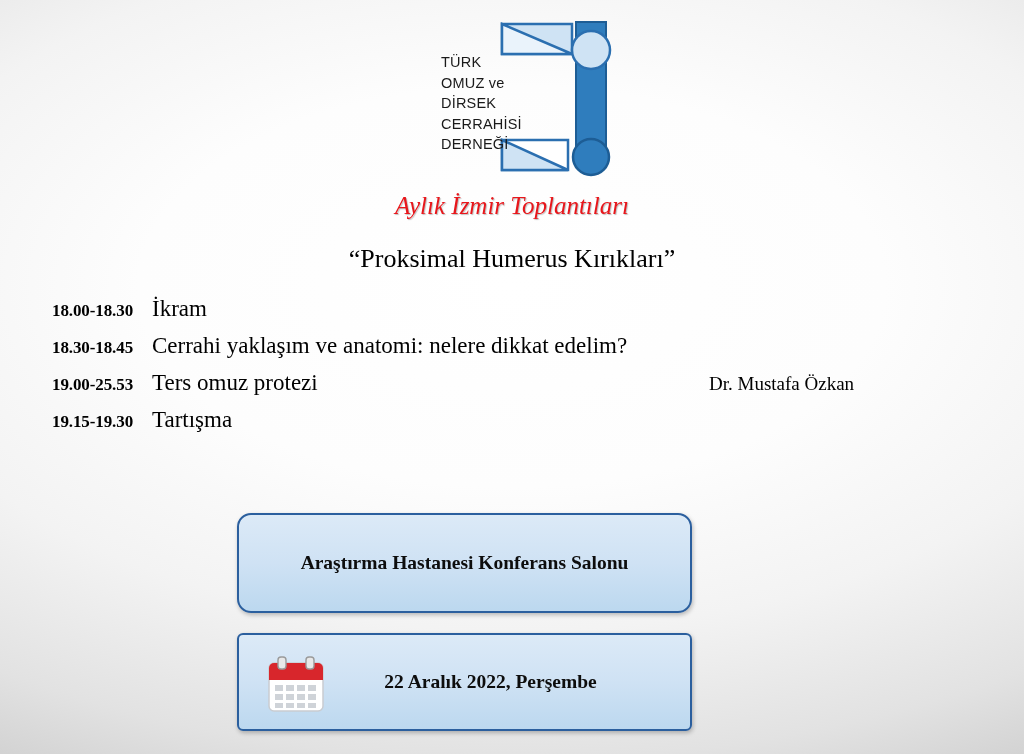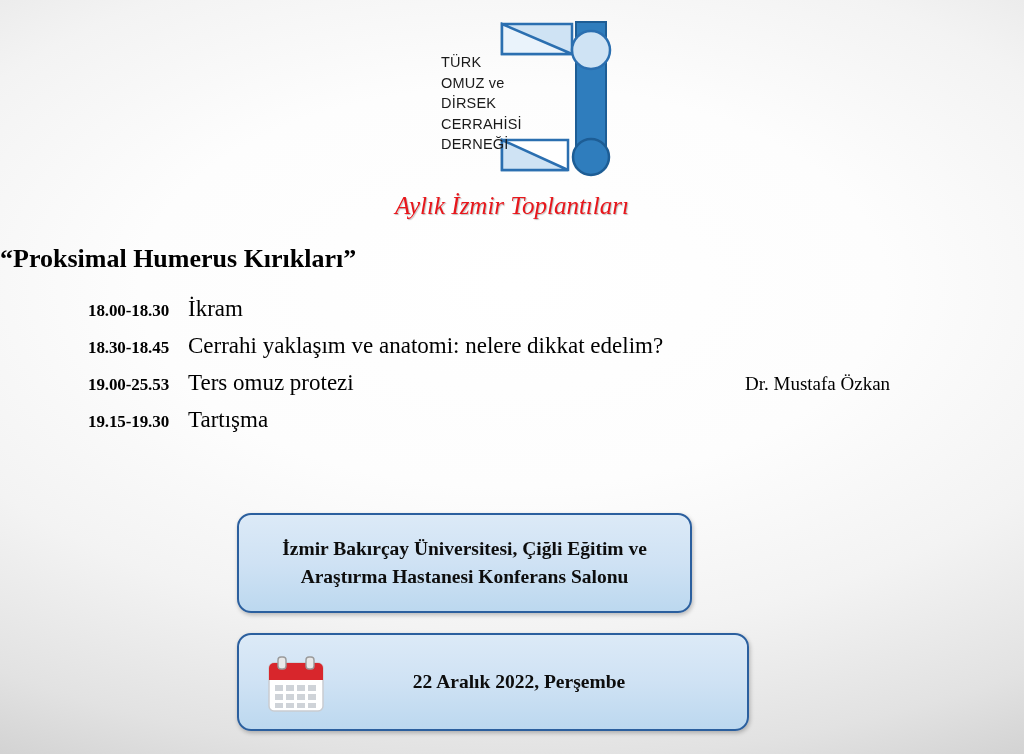--- a/index.html
+++ b/index.html
@@ -71,23 +71,23 @@
     font-style: italic;
     font-size: 25px;
     color: #e8161b;
     text-shadow: 1px 1px 1px rgba(0,0,0,0.25);
   }
   .main-title {
     position: absolute;
     top: 244px;
     left: 0;
     width: 100%;
-    text-align: left;
-    font-family: "Liberation Serif", serif;
-    font-weight: bold;
+    text-align: center;
+    font-family: "Liberation Serif", serif;
+    font-weight: normal;
     font-size: 26px;
     color: #000000;
   }
 
   
   .program {
     position: absolute;
     top: 296px;
     left: 52px;
     width: 930px;
@@ -97,21 +97,20 @@
     align-items: baseline;
     height: 37px;
   }
   .prog-time {
     width: 100px;
     flex: 0 0 100px;
     font-size: 17px;
     font-weight: bold;
     color: #000;
     letter-spacing: -0.1px;
-    margin-left: 36px;
   }
   .prog-topic {
     flex: 0 0 557px;
     font-size: 23px;
     color: #000;
   }
   .prog-speaker {
     flex: 1 1 auto;
     font-size: 19px;
     color: #000;
@@ -140,25 +139,25 @@
     font-size: 19.5px;
     line-height: 1.45;
     color: #0d0d0d;
     padding: 0 18px;
   }
 
   .date-box {
     position: absolute;
     left: 237px;
     top: 633px;
-    width: 512px;
+    width: 455px;
     height: 98px;
     box-sizing: border-box;
     border: 2px solid #2b5f9e;
-    border-radius: 14px;
+    border-radius: 6px;
     background: linear-gradient(to bottom, #dceaf7 0%, #cfe2f4 50%, #bcd8ef 100%);
     display: flex;
     align-items: center;
     box-shadow: 1px 2px 4px rgba(0,0,0,0.25);
   }
   .cal-icon {
     position: absolute;
     left: 26px;
     top: 21px;
     width: 62px;
@@ -229,21 +228,20 @@
     </div>
     <div class="prog-row">
       <div class="prog-time">19.15-19.30</div>
       <div class="prog-topic">Tartışma</div>
       <div class="prog-speaker"></div>
     </div>
   </div>
 
   <div class="venue-box">
     <div class="venue-text">
-      <div>İzmir Bakırçay Üniversitesi, Çiğli Eğitim ve</div>
       <div>Araştırma Hastanesi Konferans Salonu</div>
     </div>
   </div>
 
   <div class="date-box">
     <div class="cal-icon">
       <svg viewBox="0 0 62 58" width="62" height="58" xmlns="http://www.w3.org/2000/svg">
         <rect x="4" y="7" width="54" height="48" rx="5" ry="5" fill="#ffffff" stroke="#c9ccd1" stroke-width="1.5"></rect>
         <path d="M4 12 a5 5 0 0 1 5 -5 h44 a5 5 0 0 1 5 5 v12 h-54 z" fill="#d8262c"></path>
         <rect x="13" y="1" width="8" height="12" rx="3" ry="3" fill="#e8e8e8" stroke="#9a9a9a" stroke-width="1.4"></rect>

